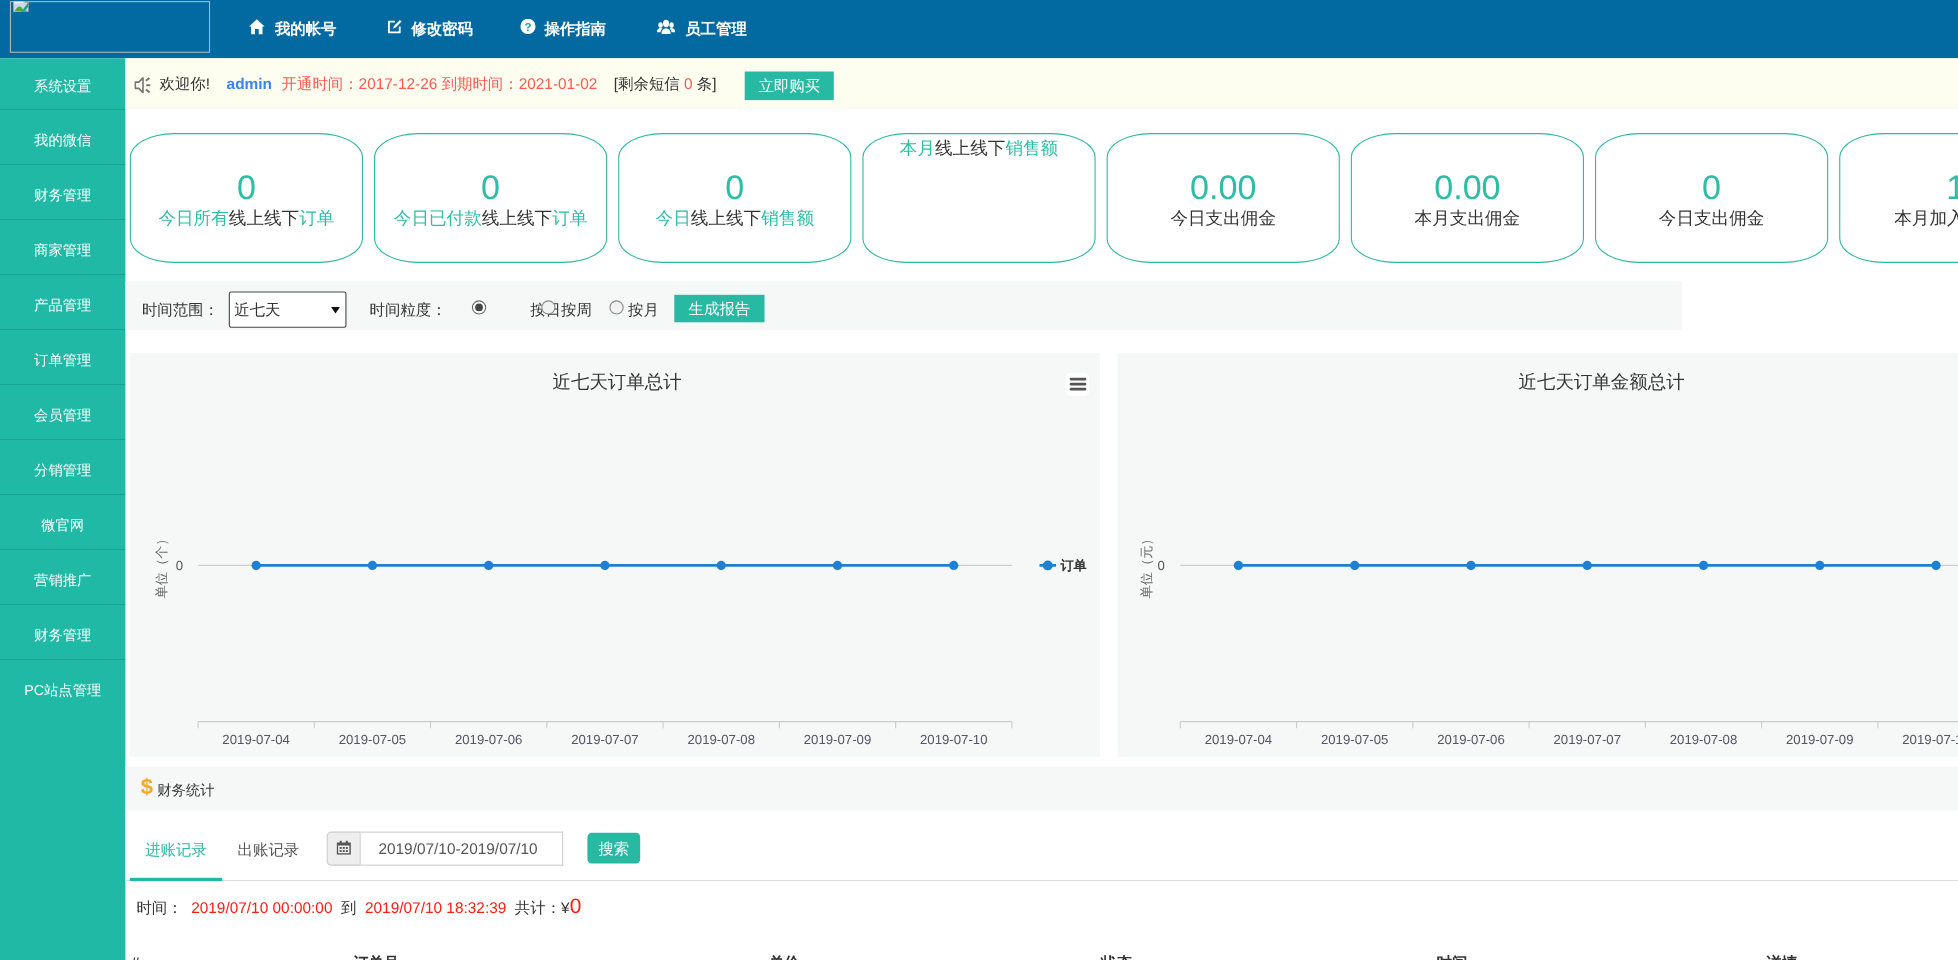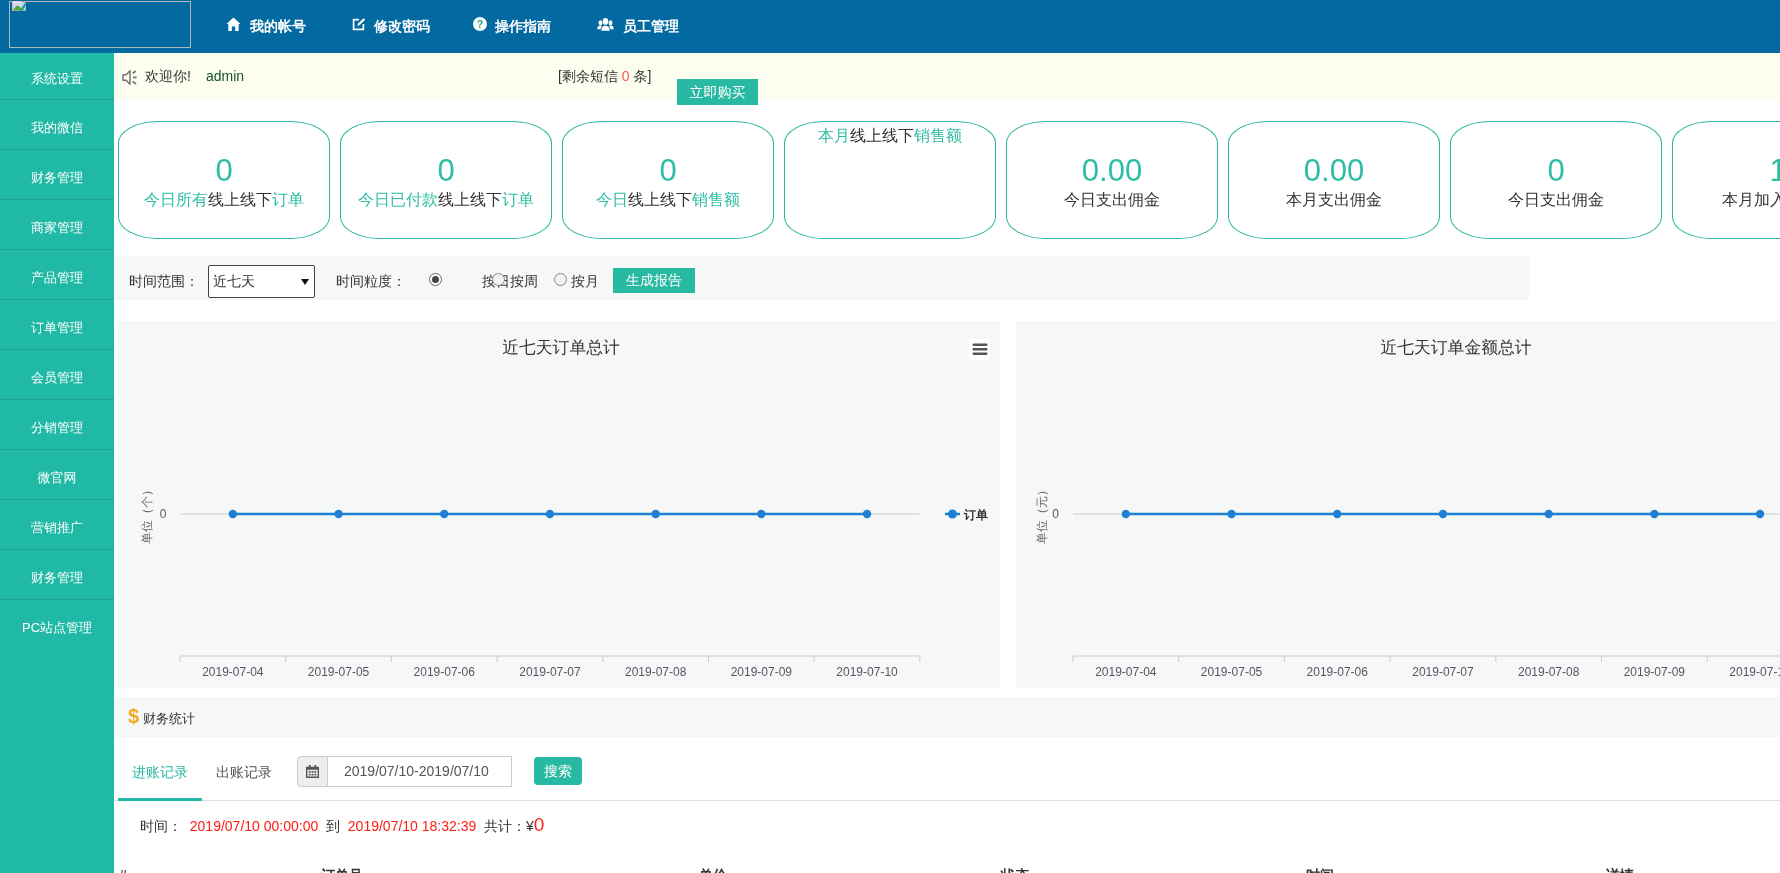--- a/index.html
+++ b/index.html
@@ -42,21 +42,21 @@
 #fin{position:absolute;left:114px;top:697px;width:1666px;height:40px;background:#f5f8f7;}
 
 #tabs{position:absolute;left:114px;top:737px;width:1666px;height:64px;background:#fff;border-bottom:1px solid #ddd;}
 .tab{position:absolute;top:27px;font-size:14px;}
 #tabline{position:absolute;left:4px;top:61px;width:84px;height:3px;background:#1fb9a5;}
 #dgroup{position:absolute;left:183px;top:19px;height:31px;}
 #addon{position:absolute;left:0;top:0;width:31px;height:31px;background:#eee;border:1px solid #ccc;border-radius:4px 0 0 4px;text-align:center;line-height:31px;}
 #dinput{position:absolute;left:31px;top:0;width:184px;height:31px;background:#fff;border:1px solid #ccc;border-left:none;line-height:29px;padding-left:16px;font-size:14px;color:#555;}
 #searchbtn{position:absolute;left:420px;top:20px;width:48px;height:28px;line-height:28px;font-size:14px;border-radius:4px;}
 
-#timerow{position:absolute;left:140px;top:814px;font-size:14px;color:#333;text-align:center;}
+#timerow{position:absolute;left:124px;top:814px;font-size:14px;color:#333;text-align:center;}
 #timerow .r{color:#ff1c10;}
 
 .th{position:absolute;top:867px;font-size:14px;font-weight:bold;color:#333;}
 </style>
 </head>
 <body>
 
 <div id="nav">
   <div id="logo">
     <svg width="14" height="10" style="position:absolute;left:2px;top:-1px;" viewBox="0 0 14 10">
@@ -122,23 +122,24 @@
 <div id="welcome">
   <div style="position:absolute;left:8px;top:17px;width:17px;height:16px;">
     <svg width="16" height="15" viewBox="0 0 16 15">
         <path d="M1 4.7 L4.2 4.7 L8 0.8 L8 14.2 L4.2 10.3 L1 10.3 Z" fill="none" stroke="#777" stroke-width="1.5" stroke-linejoin="round"></path>
         <line x1="10.6" y1="3.4" x2="13.8" y2="1" stroke="#777" stroke-width="1.8"></line>
         <line x1="11" y1="7.4" x2="14.6" y2="7.4" stroke="#777" stroke-width="1.8"></line>
         <line x1="10.6" y1="11.4" x2="14" y2="14" stroke="#777" stroke-width="1.8"></line>
       </svg>
   </div>
   <div class="in" style="left:31px;color:#333;">欢迎你!</div>
-  <div class="in" style="left:92px;color:#14532d;font-weight:normal;text-align:right;">admin</div>
+  <div class="in" style="left:92px;color:#3b82f6;font-weight:bold;text-align:right;">admin</div>
+  <div class="in" style="left:142px;color:#fb5a50;">开通时间：2017-12-26 到期时间：2021-01-02</div>
   <div class="in" style="left:444px;color:#333;">[剩余短信 <span style="color:#fb5a50;">0</span> 条]</div>
-  <div class="in btn" style="left:563px;top:26px;height:26px;line-height:26px;width:81px;font-size:14px;">立即购买</div>
+  <div class="in btn" style="left:563px;top:12px;height:26px;line-height:26px;width:81px;font-size:14px;">立即购买</div>
 </div>
 
 <div class="card" style="left:118px;">
     <div class="num">0</div>
     <div class="lbl"><span class="t">今日所有</span>线上线下<span class="t">订单</span></div>
   </div>
 <div class="card" style="left:340px;">
     <div class="num">0</div>
     <div class="lbl"><span class="t">今日已付款</span>线上线下<span class="t">订单</span></div>
   </div>

